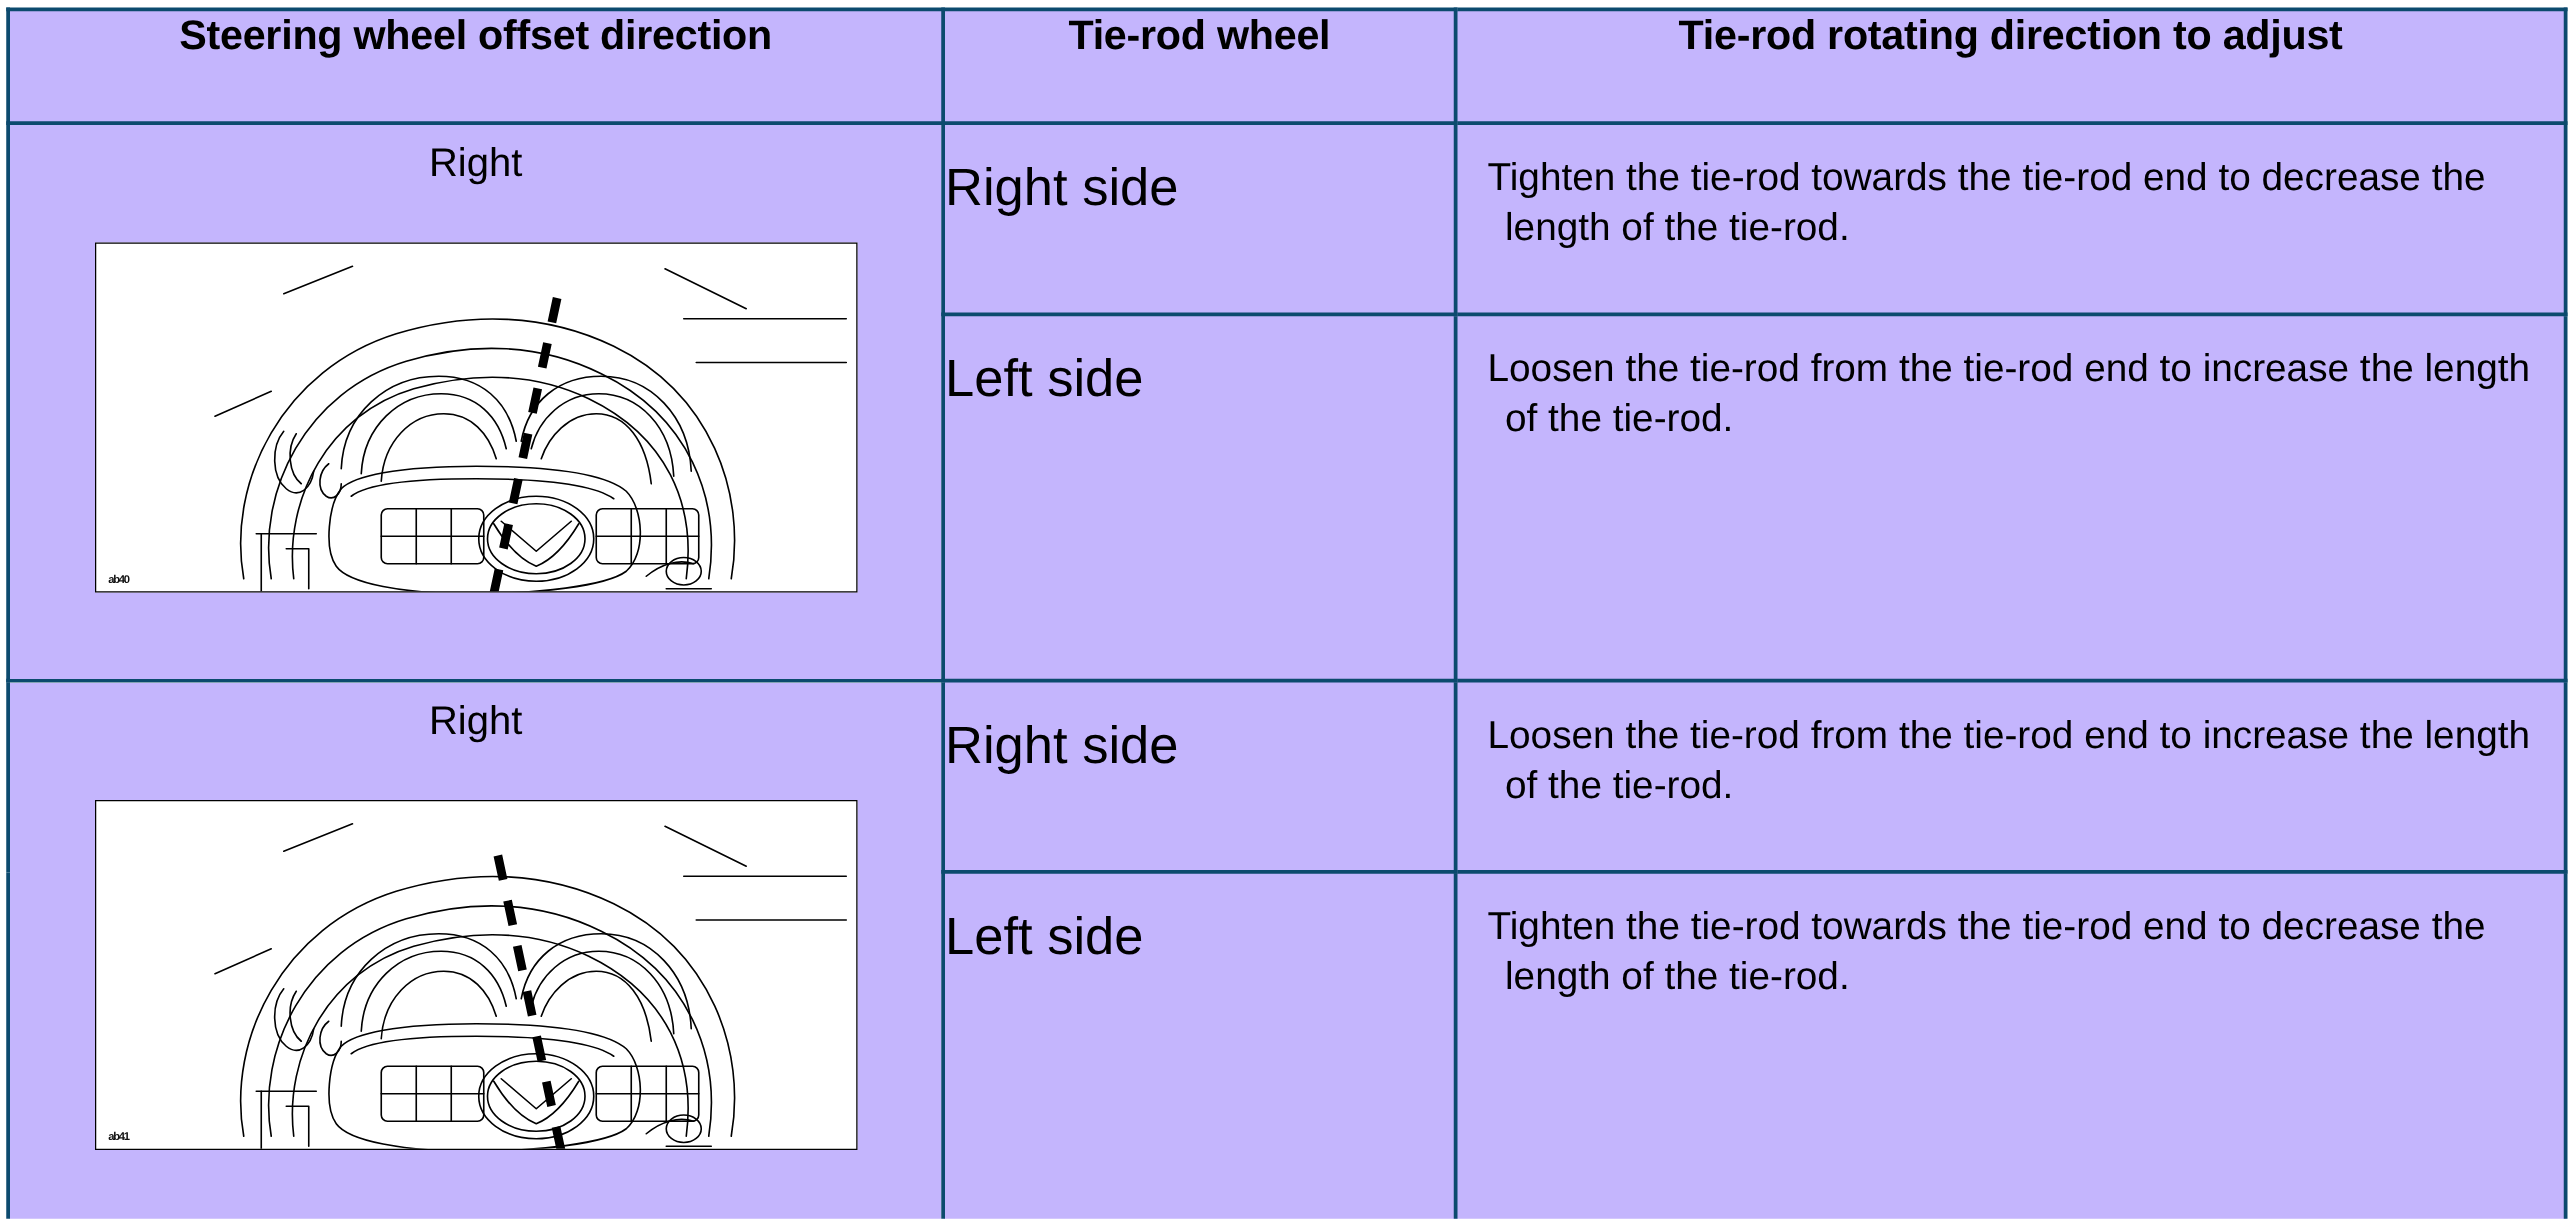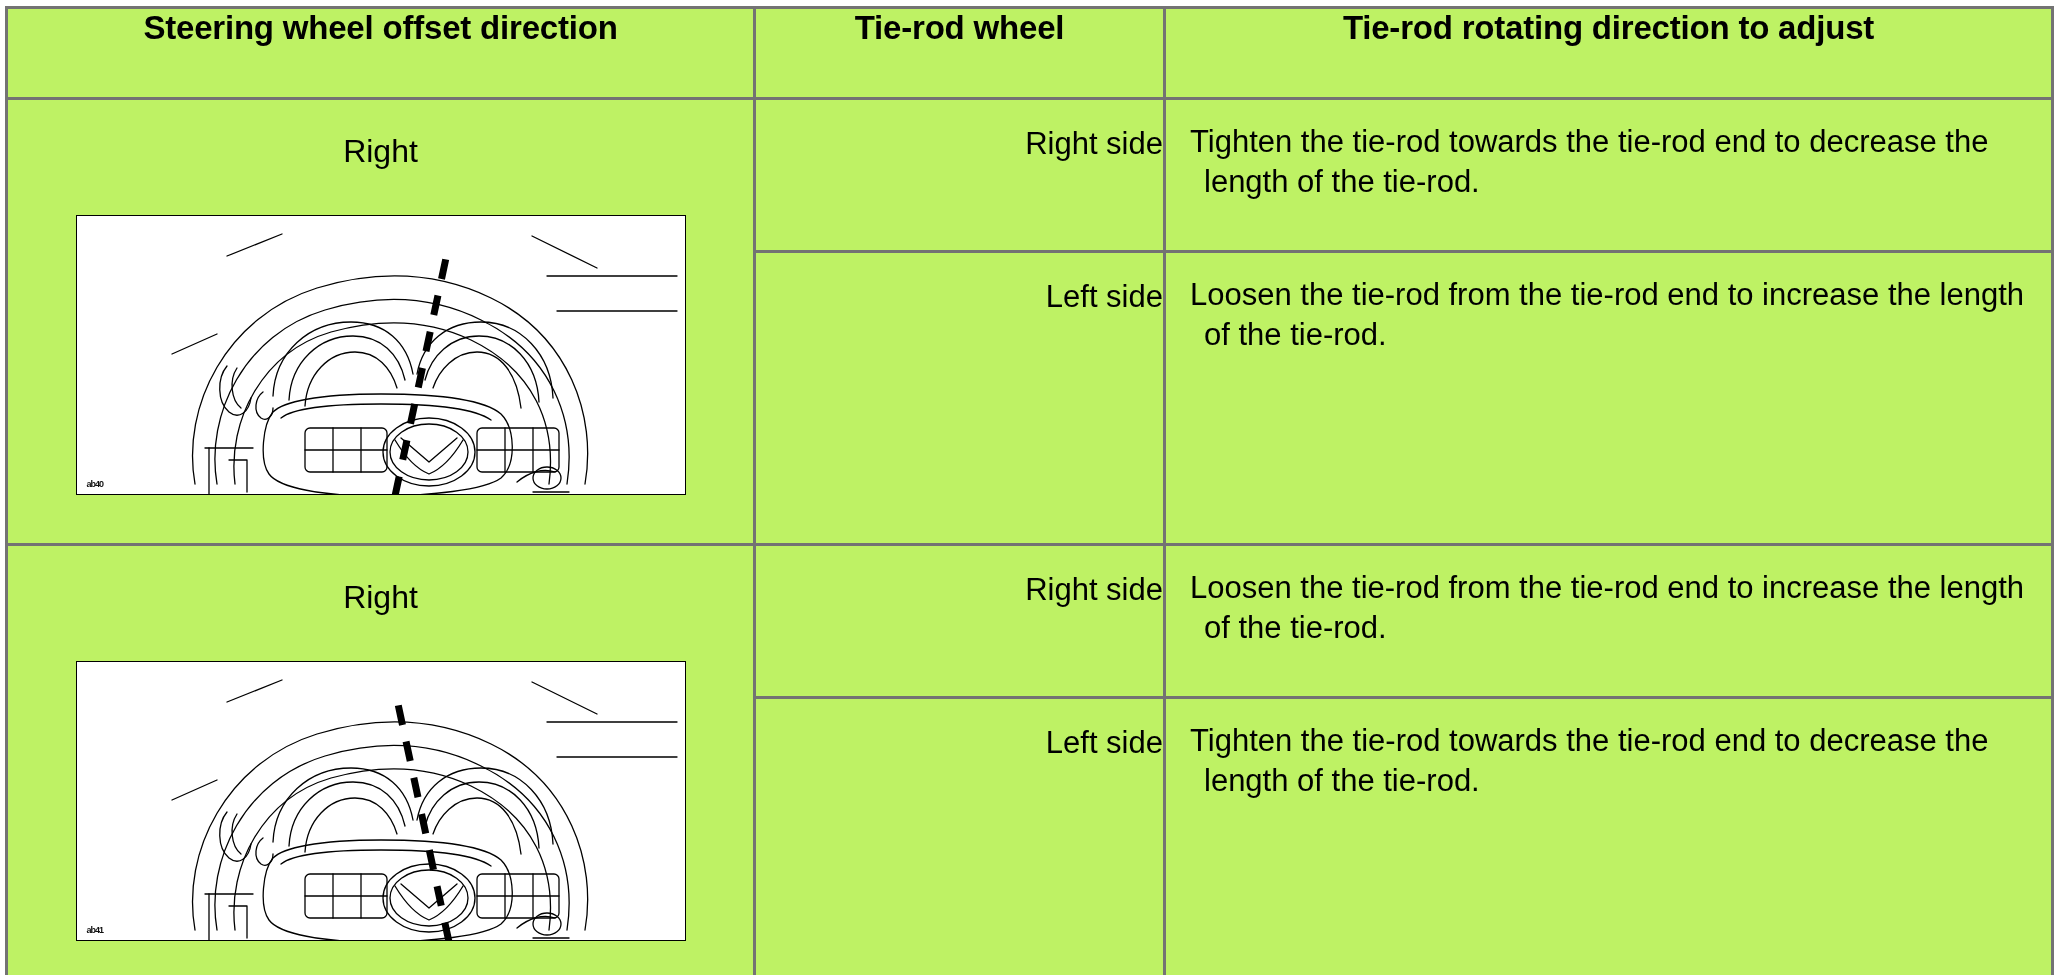--- a/index.html
+++ b/index.html
@@ -27,24 +27,24 @@
   table.adjust-table {
     border-collapse: collapse;
     table-layout: fixed;
     width: 2046px;
     margin: 6px 0 0 5px;
     background: #fff;
   }
 
   table.adjust-table td,
   table.adjust-table th {
-    border: 3px solid #737373;
+    border: 3px solid #0c4a6e;
     padding: 0;
     vertical-align: top;
-    background: #bef264;
+    background: #c4b5fd;
   }
 
   
   col.c-dir  { width: 748px; }
   col.c-adj  { width: 410px; }
   col.c-rot  { width: 888px; }
 
   
   th.hdr {
     height: 88px;
@@ -59,21 +59,21 @@
   
   td.dir-cell {
     vertical-align: top;
     text-align: center;
     height: 440px;
     position: relative;
   }
   .dir-label {
     font-size: 32px;
     line-height: 1;
-    padding-top: 35px;
+    padding-top: 14px;
     text-align: center;
   }
   .wheel-frame {
     margin: 48px auto 0 auto;
     width: 610px;
     height: 280px;
     border: 1px solid #000;
     position: relative;
     box-sizing: border-box;
     background: #fff;
@@ -94,23 +94,23 @@
     font-size: 9px;
     font-weight: bold;
     letter-spacing: -1px;
     color: #111;
     font-family: "Liberation Sans", sans-serif;
     line-height: 1;
   }
 
   
   td.side-cell {
-    text-align: right;
+    text-align: left;
     vertical-align: top;
-    font-size: 31px;
+    font-size: 42px;
     height: 150px;
   }
   td.side-cell .side-txt {
     padding-top: 26px;
     display: block;
   }
 
   
   td.rot-cell {
     vertical-align: top;

